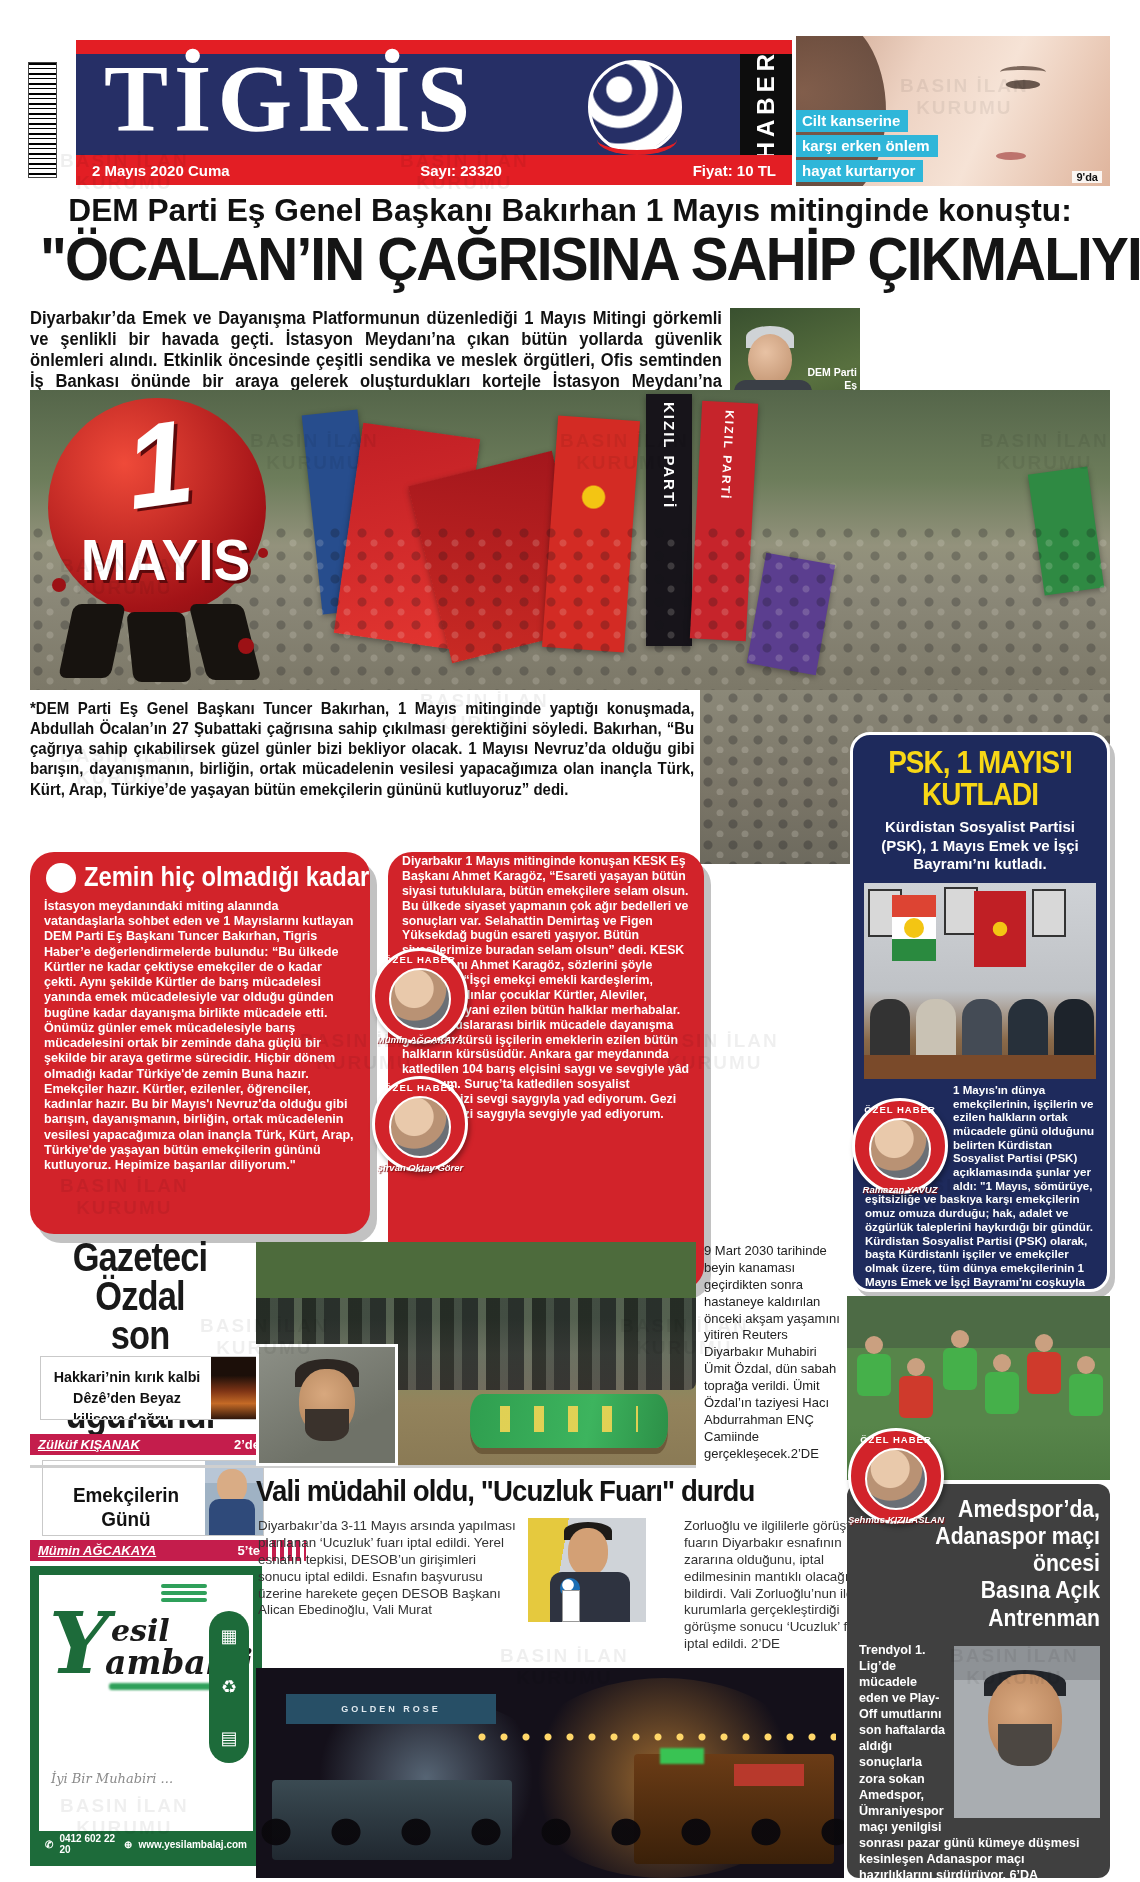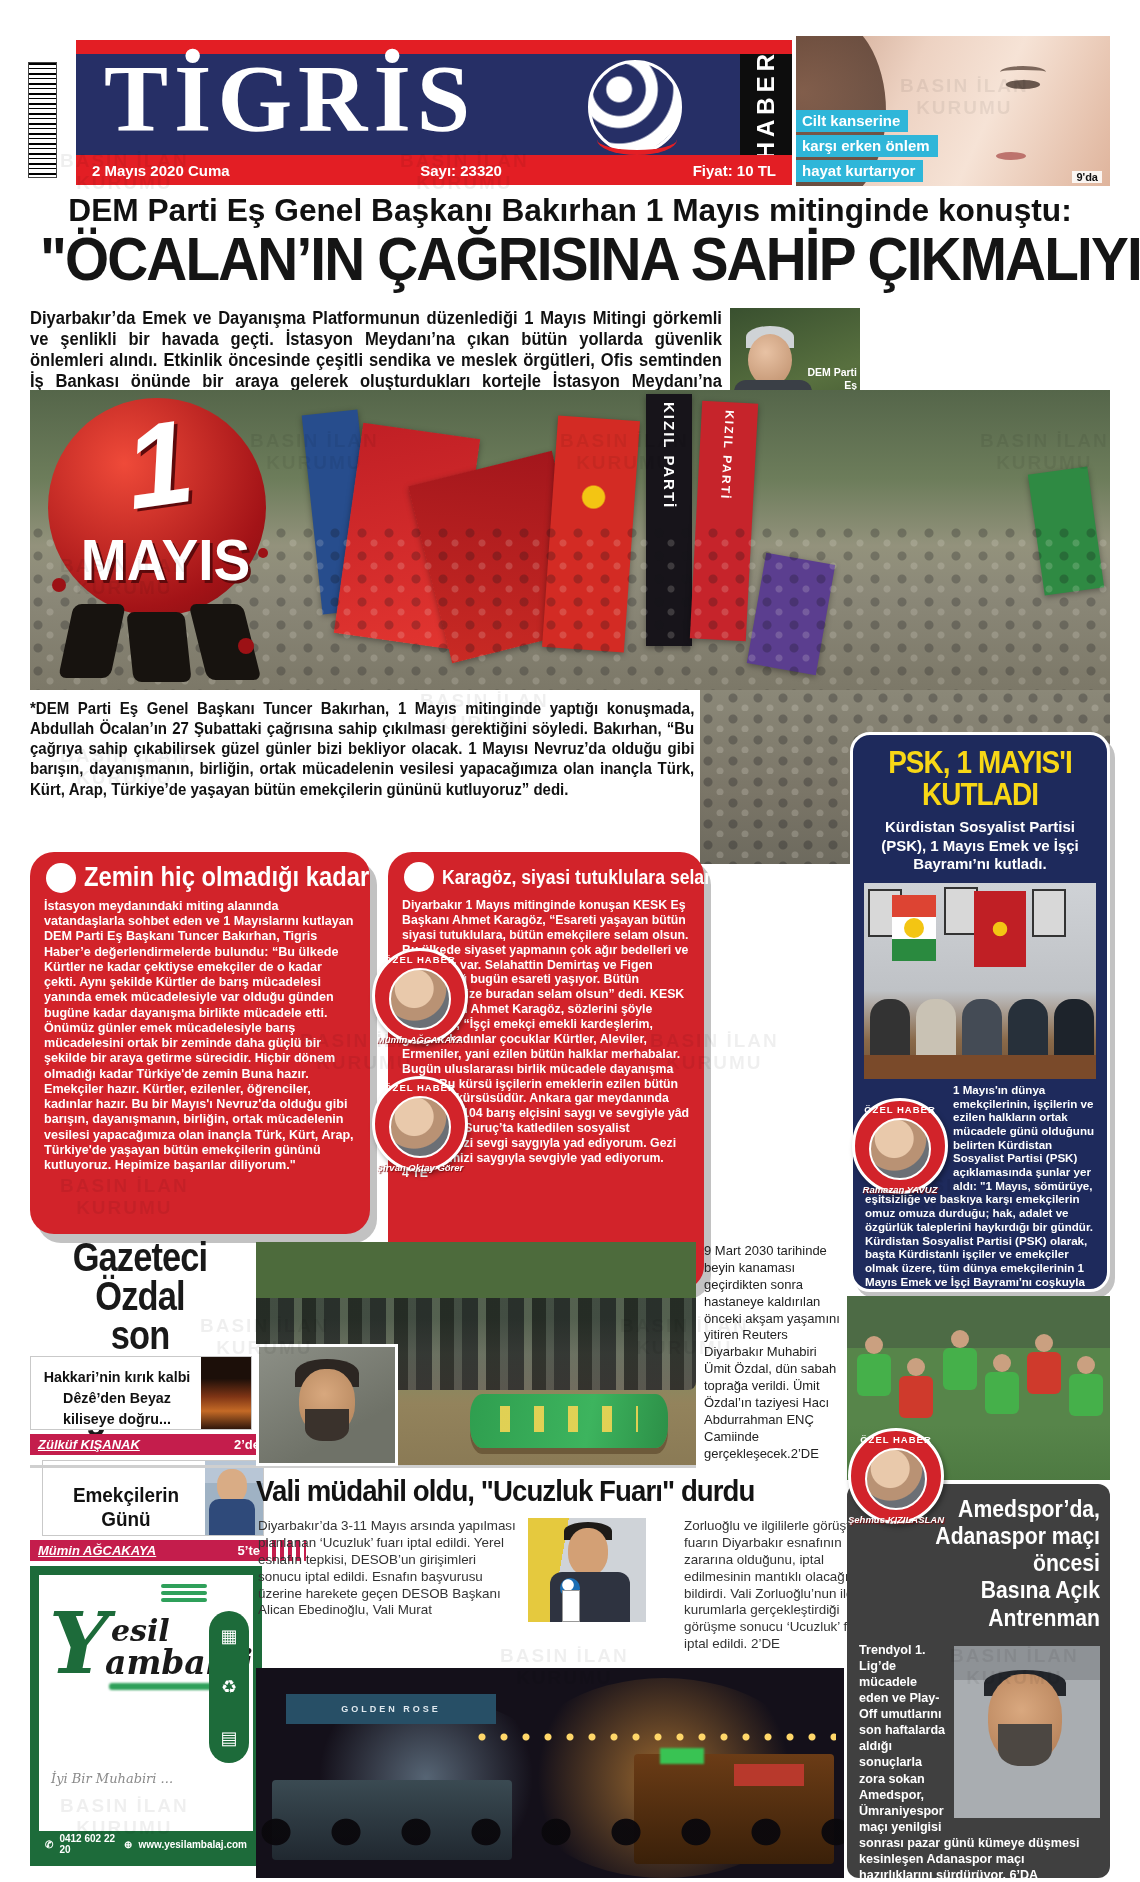--- a/index.html
+++ b/index.html
@@ -166,21 +166,21 @@
      background:repeating-linear-gradient(90deg,rgba(243,213,84,.9) 0 10px,transparent 10px 34px);}
   .funeral-inset{left:256px;top:1344px;width:142px;height:122px;border:3px solid #fff;box-sizing:border-box;
      background:linear-gradient(150deg,#8c8f86,#6f7268 70%);overflow:hidden;z-index:4;}
   .funeral-inset .face{position:absolute;left:40px;top:22px;width:56px;height:66px;border-radius:46%;
      background:radial-gradient(circle at 45% 38%,#d8a87e,#b98a61 75%);}
   .funeral-inset .hair{position:absolute;left:36px;top:12px;width:64px;height:28px;border-radius:50% 50% 0 0;background:#2c2622;}
   .funeral-inset .beard{position:absolute;left:46px;top:62px;width:44px;height:32px;border-radius:0 0 40% 40%;background:#3a322c;}
   .ozdal-cap{left:704px;top:1243px;width:142px;font-size:13px;color:#222;line-height:1.3;}
   
   .teaser{background:#fff;border:1px solid #c9c9c9;box-sizing:border-box;overflow:hidden;}
-  .t1{left:30px;top:1356px;width:222px;height:74px;}
+  .t1{left:40px;top:1356px;width:222px;height:64px;}
   .t1 .img{position:absolute;right:0;top:0;width:50px;height:100%;
      background:linear-gradient(#1c0f09 0 30%,#7e3415 55%,#c46a26 75%,#30170c 100%);}
   .t1 .tt{position:absolute;left:6px;top:10px;width:160px;text-align:center;font-weight:700;
      font-size:15.5px;line-height:1.35;transform:scaleX(.92);color:#111;}
   .t2{left:42px;top:1460px;width:222px;height:76px;}
   .t2 .img{position:absolute;right:0;top:0;width:58px;height:100%;
      background:linear-gradient(#b8c6d6 0 30%,#9fb2c4 30% 100%);}
   .t2 .face{position:absolute;right:16px;top:8px;width:30px;height:34px;border-radius:46%;
      background:#d9ac85;}
   .t2 .suit{position:absolute;right:8px;top:38px;width:46px;height:38px;border-radius:10px 10px 0 0;background:#2f4a7a;}
@@ -362,24 +362,20 @@
   <div class="abs main-caption">*DEM Parti Eş Genel Başkanı Tuncer Bakırhan, 1 Mayıs mitinginde yaptığı konuşmada, Abdullah Öcalan’ın 27 Şubattaki çağrısına sahip çıkılması gerektiğini söyledi. Bakırhan, “Bu çağrıya sahip çıkabilirsek güzel günler bizi bekliyor olacak. 1 Mayısı Nevruz’da olduğu gibi barışın, dayanışmanın, birliğin, ortak mücadelenin vesilesi yapacağımıza olan inançla Türk, Kürt, Arap, Türkiye’de yaşayan bütün emekçilerin gününü kutluyoruz” dedi.</div>
 
   <div class="abs redbox box1">
     <div class="titlerow">
       <div class="dot"></div>
       <div class="title">Zemin hiç olmadığı kadar hazır</div>
     </div>
     <div class="body">İstasyon meydanındaki miting alanında vatandaşlarla sohbet eden ve 1 Mayıslarını kutlayan DEM Parti Eş Başkanı Tuncer Bakırhan, Tigris Haber’e değerlendirmelerde bulundu: “Bu ülkede Kürtler ne kadar çektiyse emekçiler de o kadar çekti. Aynı şekilde Kürtler de barış mücadelesi yanında emek mücadelesiyle var olduğu günden bugüne kadar dayanışma birlikte mücadele etti. Önümüz günler emek mücadelesiyle barış mücadelesini ortak bir zeminde daha güçlü bir şekilde bir araya getirme sürecidir. Hiçbir dönem olmadığı kadar Türkiye'de zemin Buna hazır. Emekçiler hazır. Kürtler, ezilenler, öğrenciler, kadınlar hazır. Bu bir Mayıs'ı Nevruz'da olduğu gibi barışın, dayanışmanın, birliğin, ortak mücadelenin vesilesi yapacağımıza olan inançla Türk, Kürt, Arap, Türkiye'de yaşayan bütün emekçilerin gününü kutluyoruz. Hepimize başarılar diliyorum."</div>
   </div>
   <div class="abs redbox box2">
-    <div class="titlerow">
-      <div class="dot"></div>
-      <div class="title">Karagöz, siyasi tutuklulara selam gönderdi</div>
-    </div>
     <div class="body">Diyarbakır 1 Mayıs mitinginde konuşan KESK Eş Başkanı Ahmet Karagöz,  “Esareti yaşayan bütün siyasi tutuklulara, bütün emekçilere selam olsun. Bu ülkede siyaset yapmanın çok ağır bedelleri ve sonuçları var. Selahattin Demirtaş ve Figen Yüksekdağ bugün esareti yaşıyor. Bütün siyasilerimize buradan selam olsun” dedi. KESK Eş Başkanı Ahmet Karagöz, sözlerini şöyle sürdürdü; “İşçi emekçi emekli kardeşlerim, gençler kadınlar çocuklar Kürtler, Aleviler, Ermeniler, yani ezilen bütün halklar merhabalar. Bugün uluslararası birlik mücadele dayanışma günü. Bu kürsü işçilerin emeklerin ezilen bütün halkların kürsüsüdür. Ankara gar meydanında katledilen 104 barış elçisini saygı ve sevgiyle yâd ediyorum. Suruç’ta katledilen sosyalist gençlerimizi sevgi saygıyla yad ediyorum. Gezi şehitlerimizi saygıyla sevgiyle yad ediyorum. 4’TE</div>
   </div>
 
   <div class="badge" style="left:372px;top:948px;">
     <div class="ring"></div>
     <div class="photo"></div>
     <div class="toplab">ÖZEL HABER</div>
     <div class="name">Mümin AĞCAKAYA</div>
   </div>
   <div class="badge" style="left:372px;top:1076px;">

